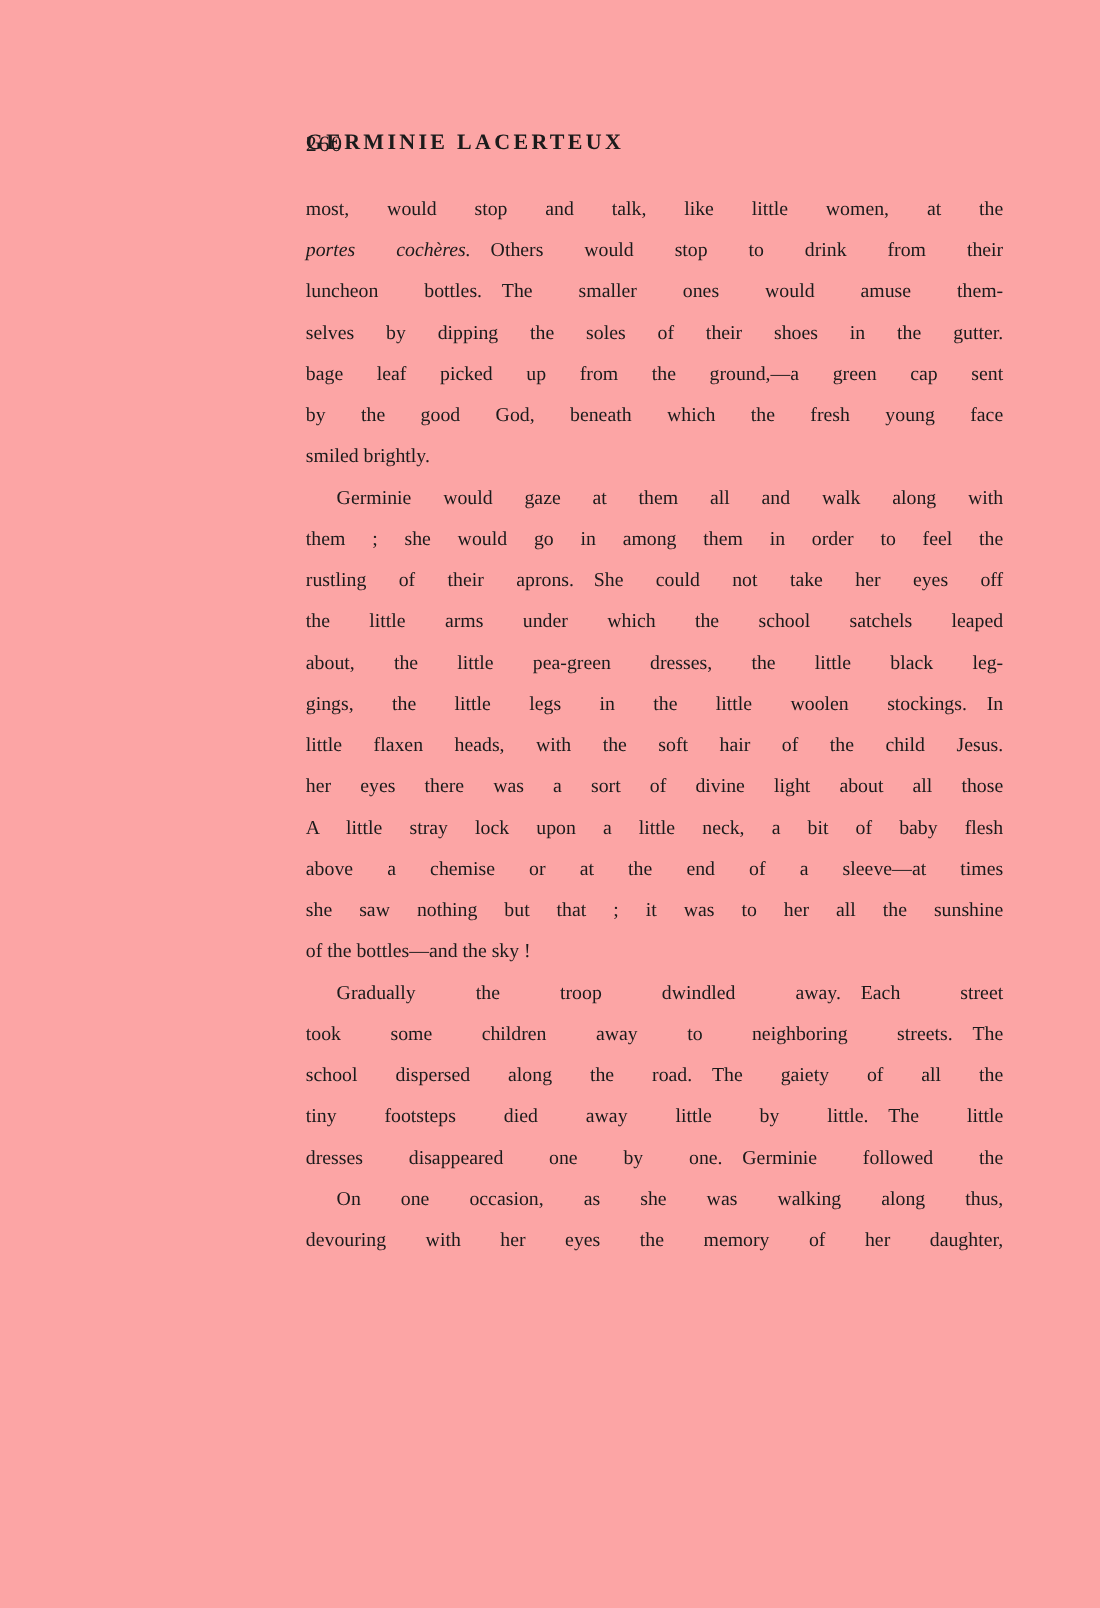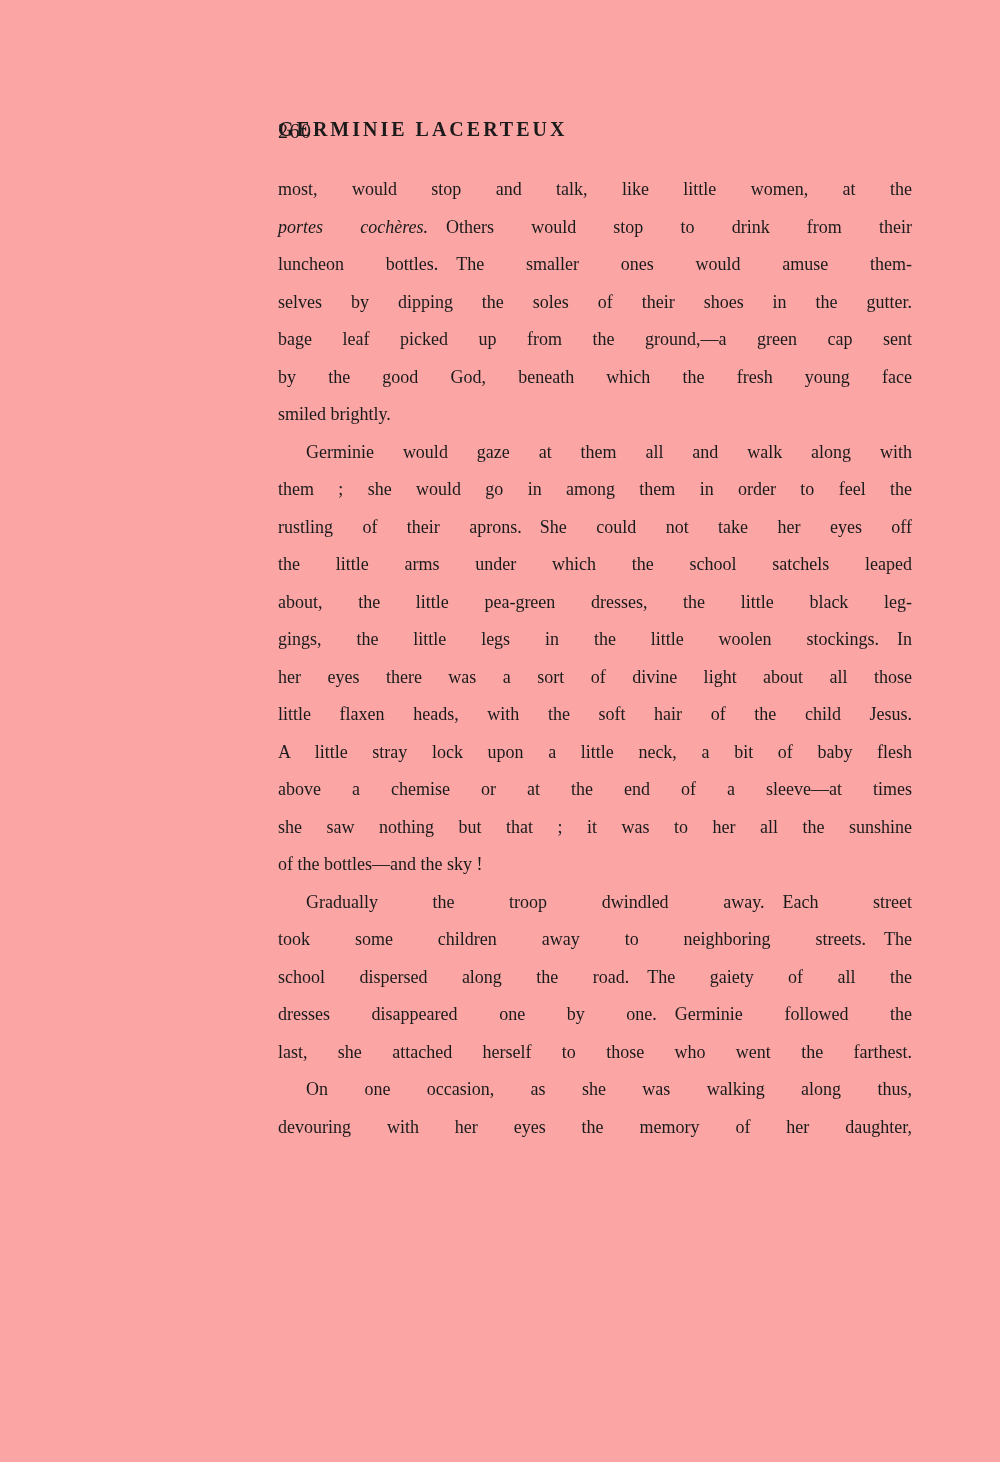--- a/index.html
+++ b/index.html
@@ -70,34 +70,34 @@
       <div class="line ll">smiled brightly.</div>
     </div>
 
     <div class="para">
       <div class="line jl indent">Germinie would gaze at them all and walk along with</div>
       <div class="line jl">them ; she would go in among them in order to feel the</div>
       <div class="line jl">rustling of their aprons. She could not take her eyes off</div>
       <div class="line jl">the little arms under which the school satchels leaped</div>
       <div class="line jl">about, the little pea-green dresses, the little black leg-</div>
       <div class="line jl">gings, the little legs in the little woolen stockings. In</div>
+      <div class="line jl">little flaxen heads, with the soft hair of the child Jesus.</div>
       <div class="line jl">her eyes there was a sort of divine light about all those</div>
-      <div class="line jl">little flaxen heads, with the soft hair of the child Jesus.</div>
       <div class="line jl">A little stray lock upon a little neck, a bit of baby flesh</div>
       <div class="line jl">above a chemise or at the end of a sleeve—at times</div>
       <div class="line jl">she saw nothing but that ; it was to her all the sunshine</div>
       <div class="line ll">of the bottles—and the sky !</div>
     </div>
 
     <div class="para">
       <div class="line jl indent">Gradually the troop dwindled away. Each street</div>
       <div class="line jl">took some children away to neighboring streets. The</div>
       <div class="line jl">school dispersed along the road. The gaiety of all the</div>
+      <div class="line jl">tiny footsteps died away little by little. The little</div>
       <div class="line jl">dresses disappeared one by one. Germinie followed the</div>
-      <div class="line jl">last, she attached herself to those who went the farthest.</div>
     </div>
 
     <div class="para">
       <div class="line jl indent">On one occasion, as she was walking along thus,</div>
       <div class="line jl">devouring with her eyes the memory of her daughter,</div>
     </div>
 
   </main>
 </div>
 

